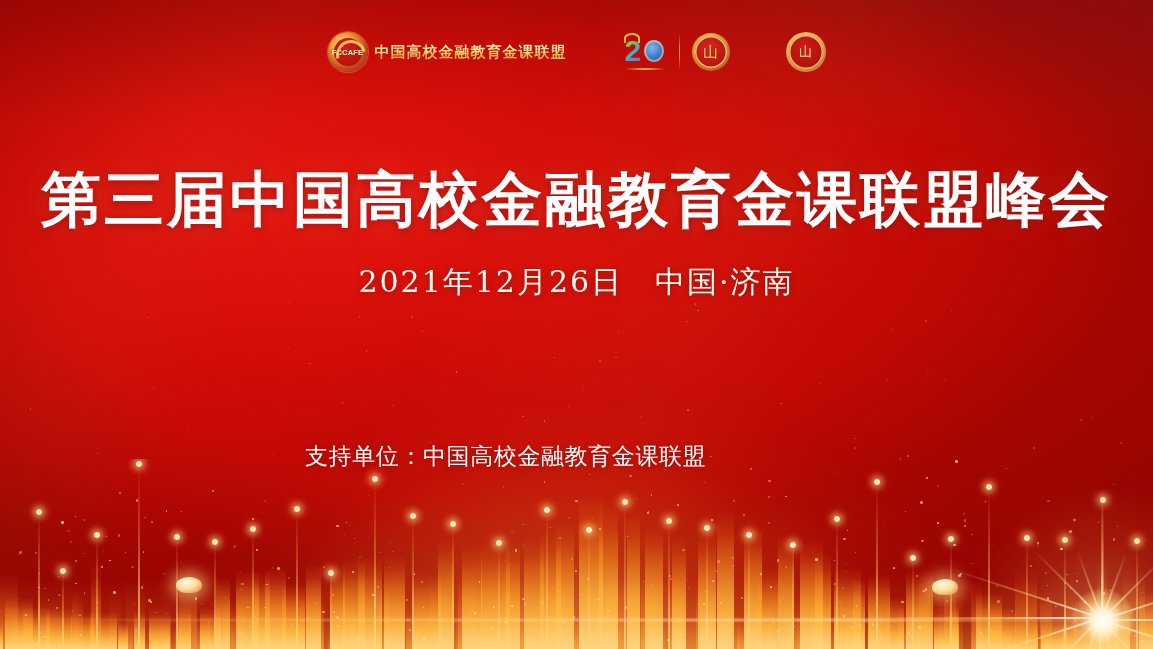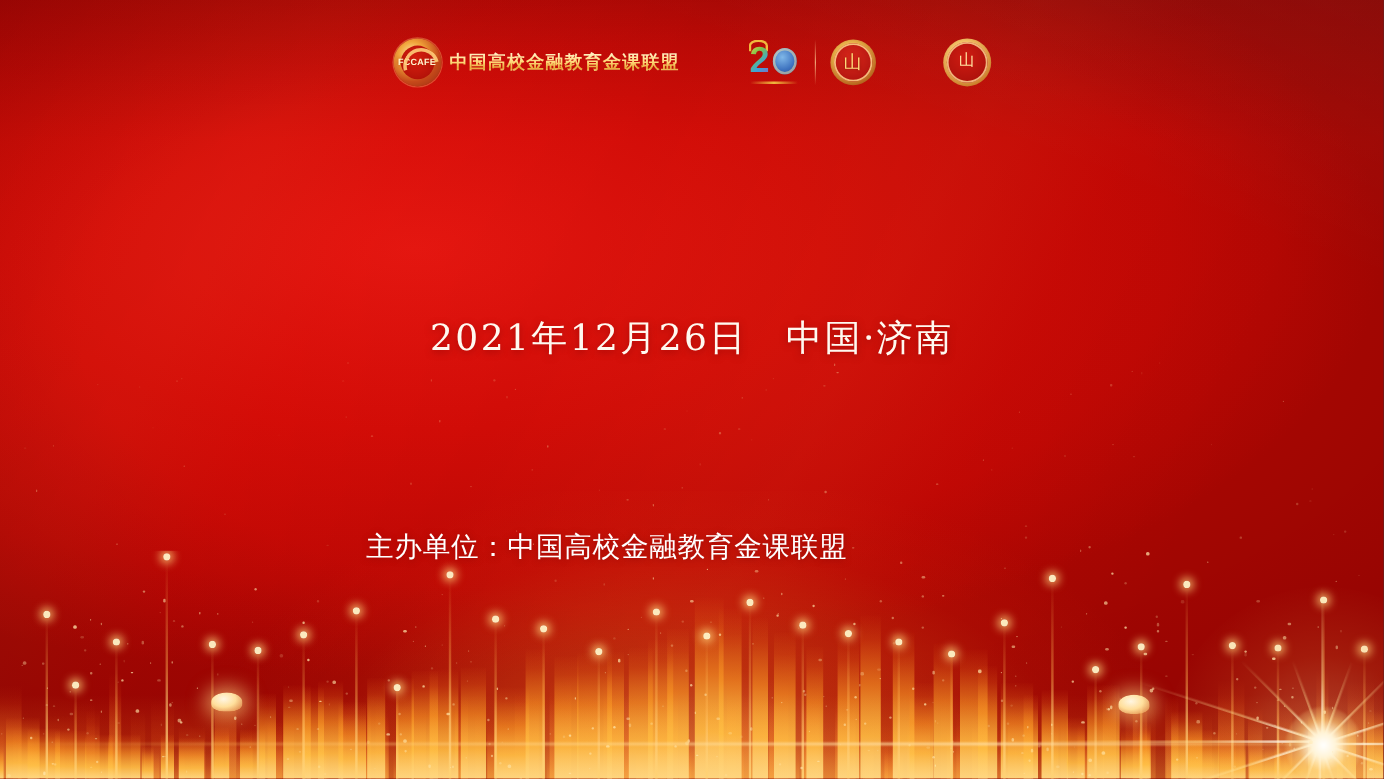--- a/index.html
+++ b/index.html
@@ -1037,19 +1037,20 @@
     </div>
 
     <div class="logo-group">
       <div class="emblem emblem-sdu">
         <div class="glyph">山</div>
       </div>
     </div>
 
   </div>
 
+  <div class="title">第三届中国高校金融教育金课联盟峰会</div>
   <div class="subtitle">2021年12月26日　中国·济南</div>
 
   <div class="orgs">
-    <div>主办单位：中国高校金融教育金课联盟</div>
+    <div>支持单位：中国高校金融教育金课联盟</div>
   </div>
 
 </div>
 
 </body></html>

